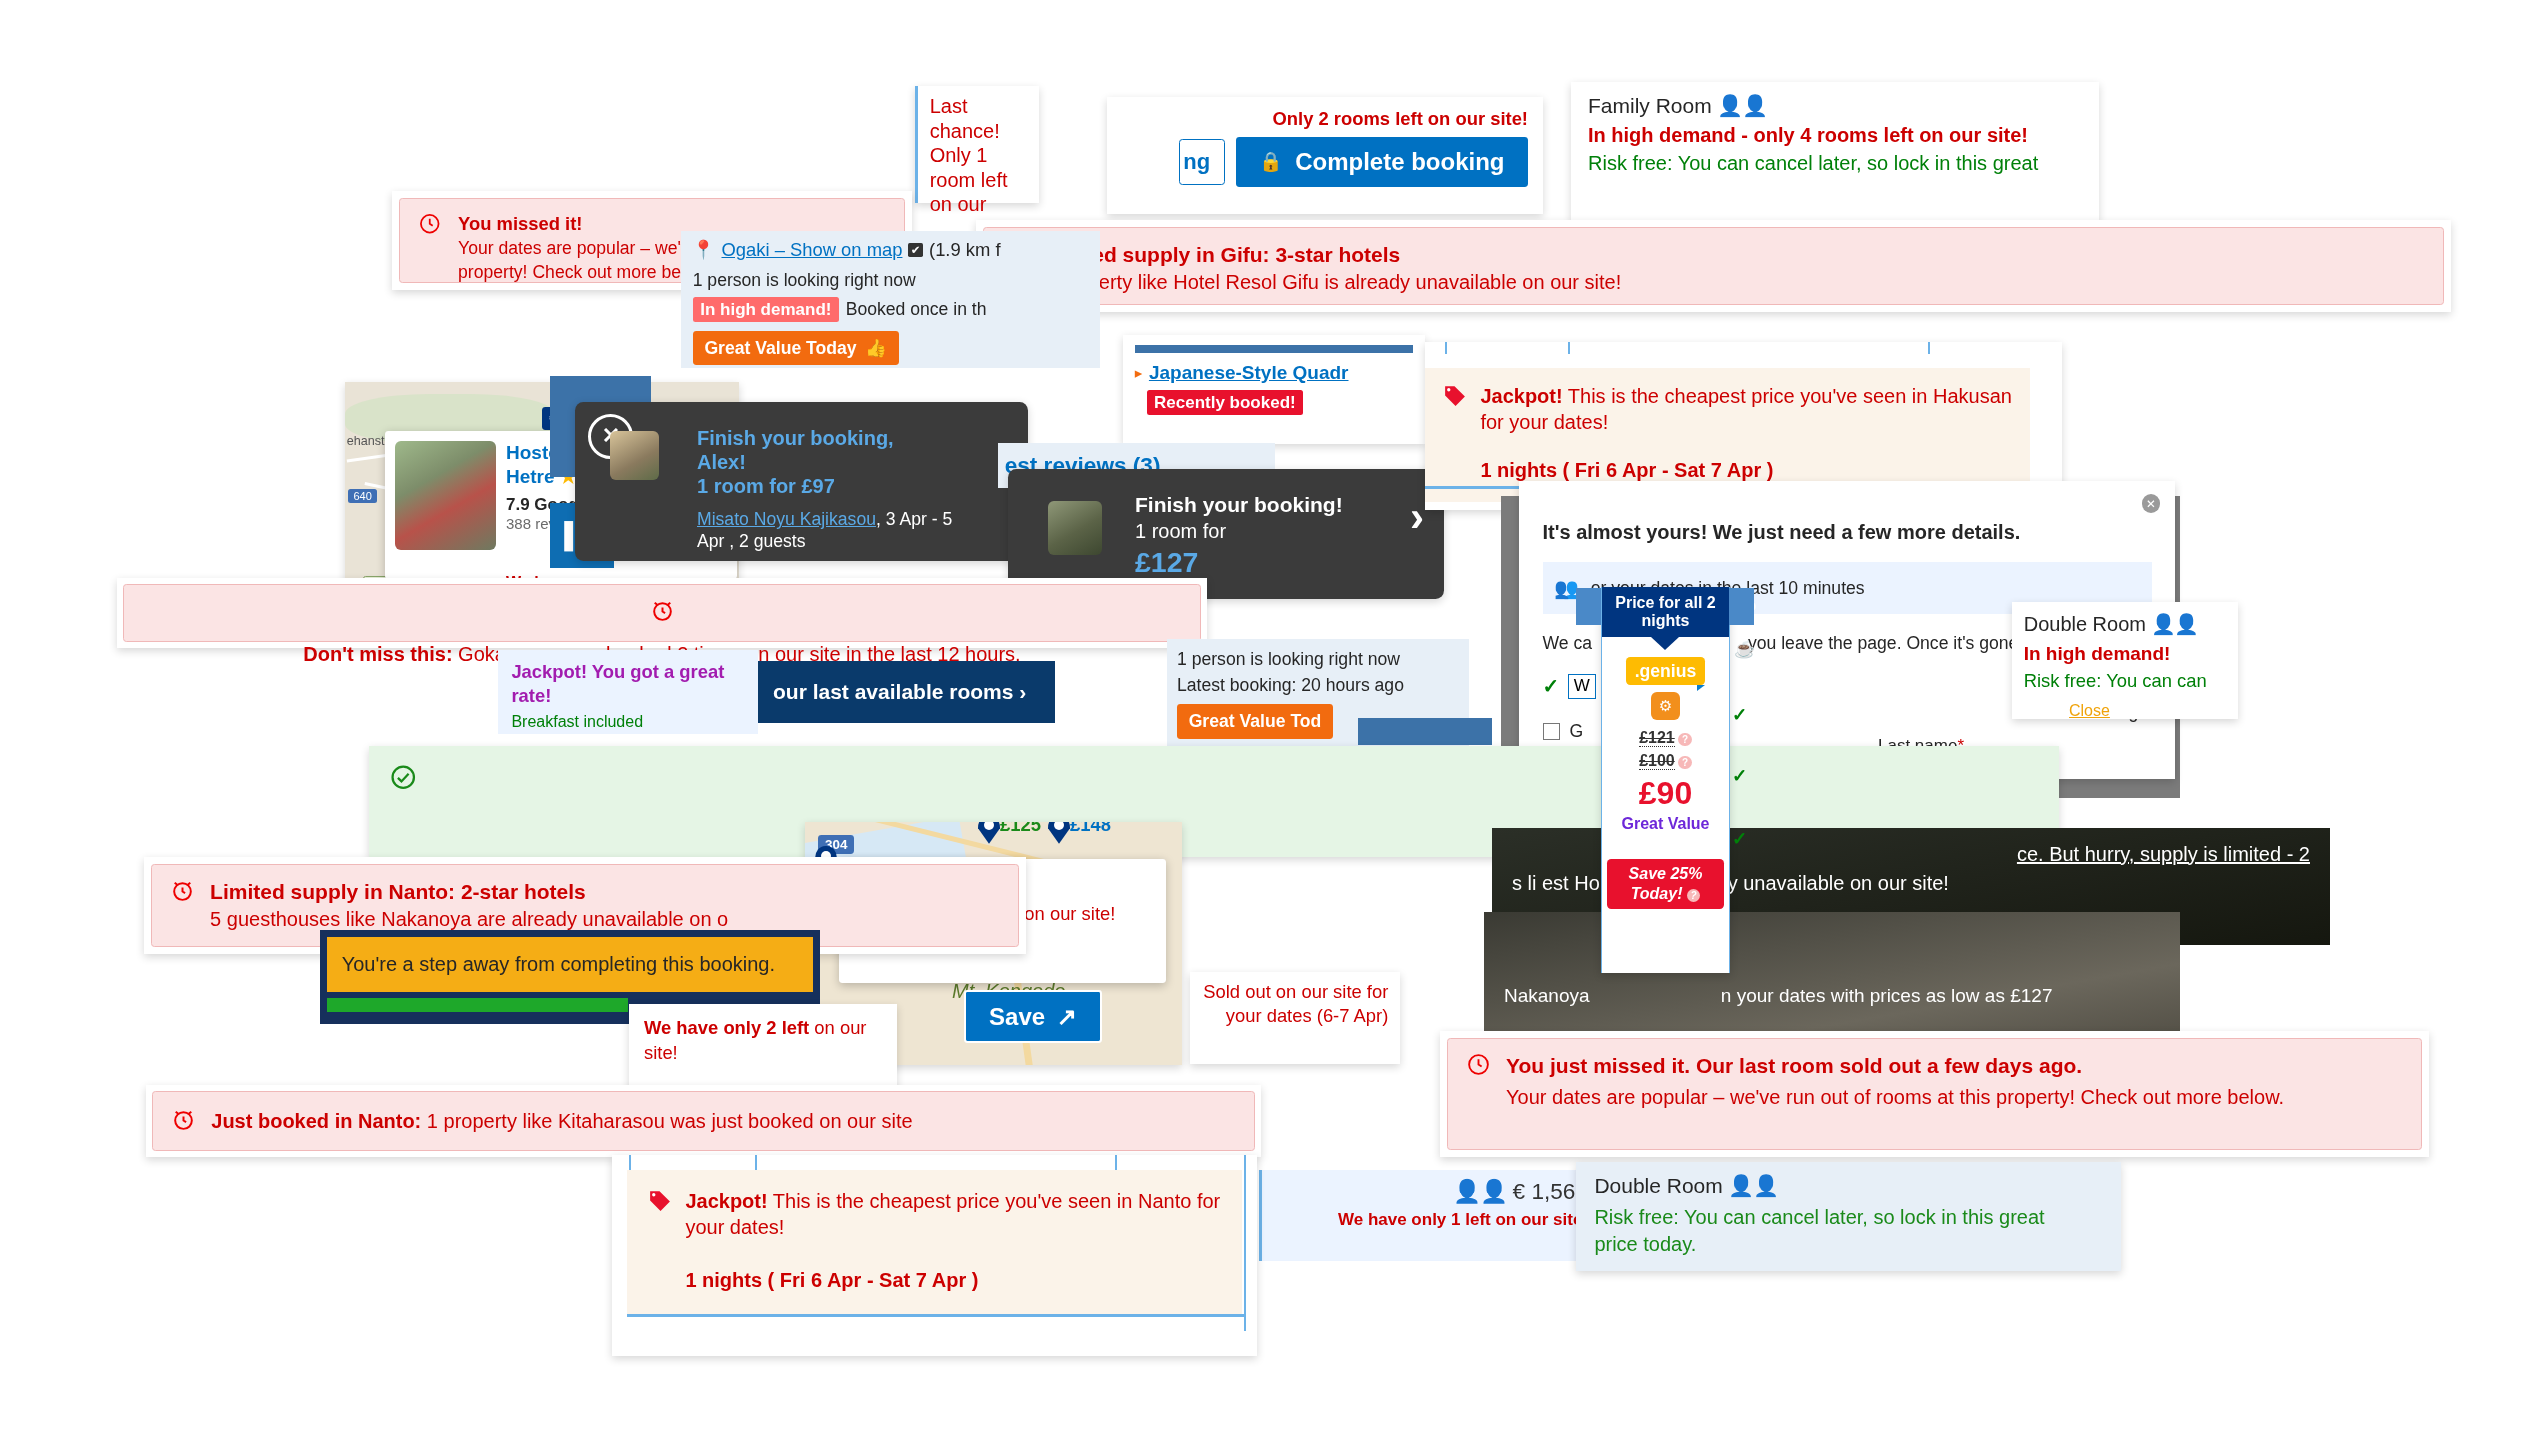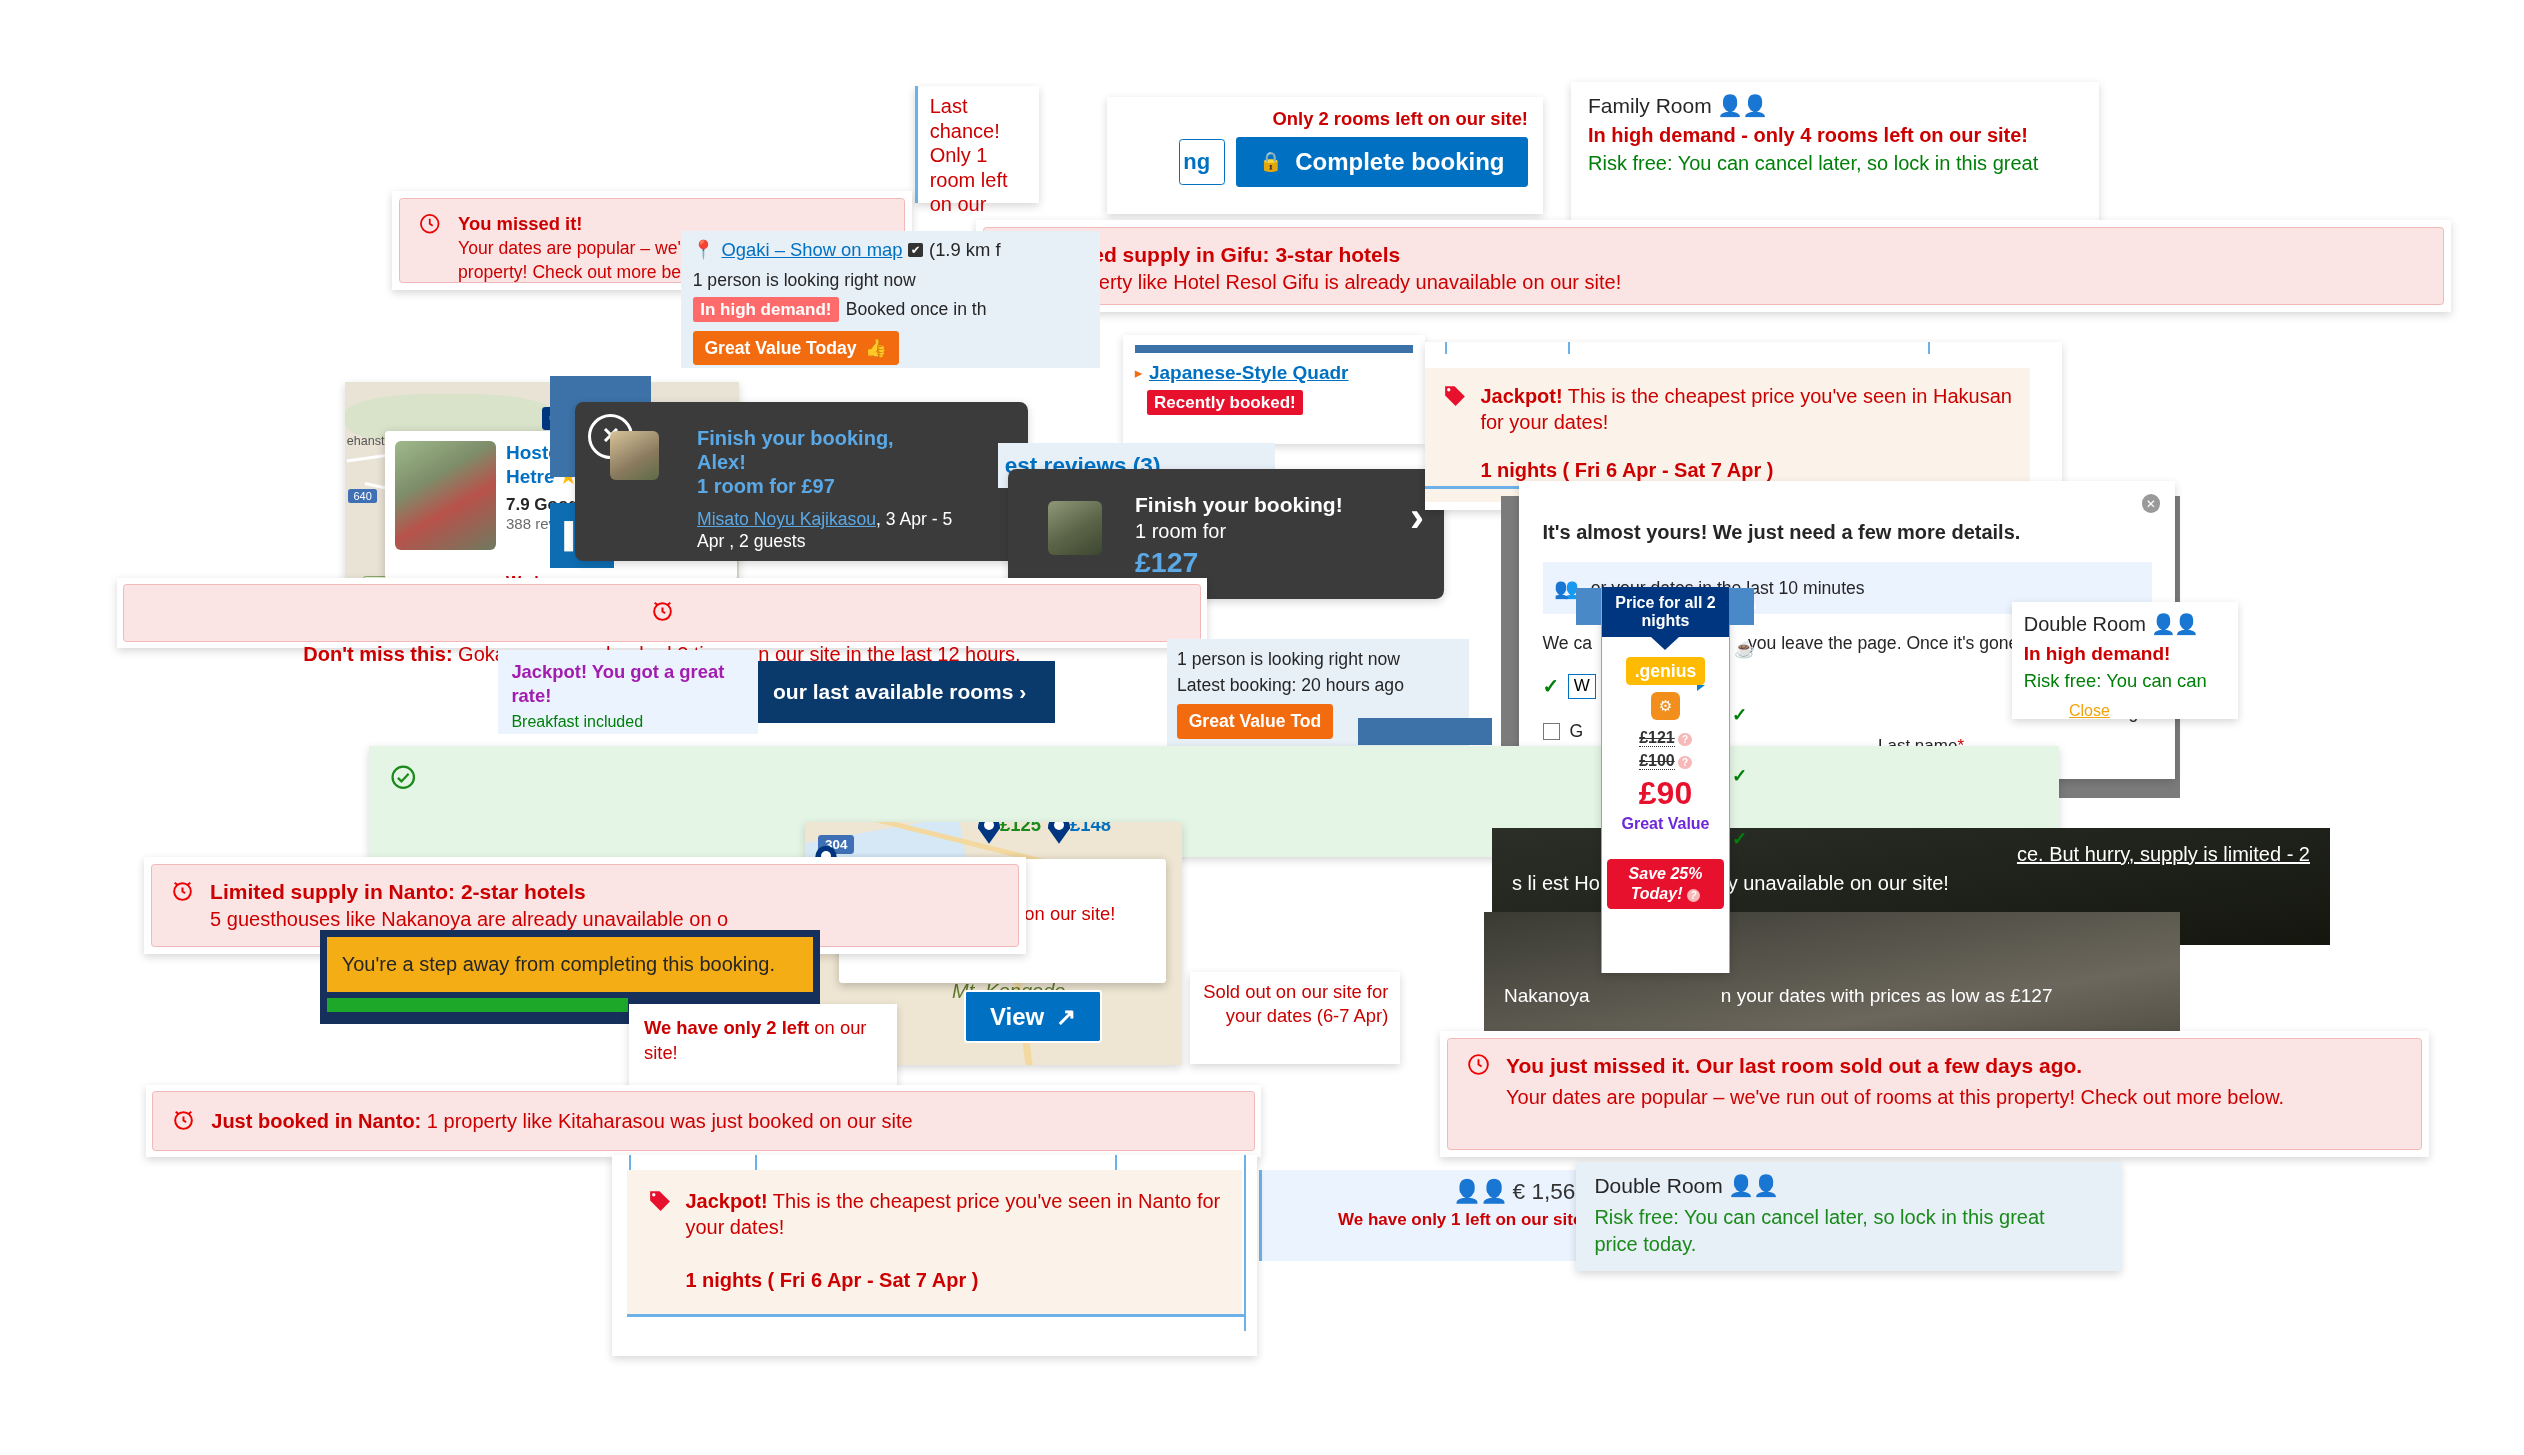--- a/index.html
+++ b/index.html
@@ -367,21 +367,21 @@
 
     <div class="popcard" style="position:absolute;left:34px;top:37px;width:327px;height:124px;padding:13.4px 15px;box-sizing:border-box;">
       <div style="font-weight:bold;font-size:21px;color:#262626;">Nakanoya</div>
       <div style="margin-top:6.7px;font-size:18.4px;color:#cc0000;">
         <span style="font-weight:bold;">We have only 2 left</span><span> on our site!</span>
       </div>
       <div style="color:#1a8a1a;font-weight:bold;font-size:22px;margin-top:6.7px;">£125</div>
     </div>
 
     <div class="btn-blue" style="position:absolute;left:159px;top:168px;width:134px;height:49px;justify-content:center;font-size:24px;border:2.5px solid #fff;">
-      <span>View</span>
+      <span>Save</span>
       <span>↗</span>
     </div>
   </div>
 
   <div class="card shadow" style="left:144px;top:857px;width:882px;height:97px;padding:6.7px;">
     <div class="urgency" style="height:100%;">
       <div class="ic">
         <svg width="25" height="25" viewBox="0 0 24 24" fill="none" stroke="#e00" stroke-width="1.9">
           <circle cx="12" cy="13" r="8"></circle>
             <path d="M12 9v4l2.5 1.6"></path>

